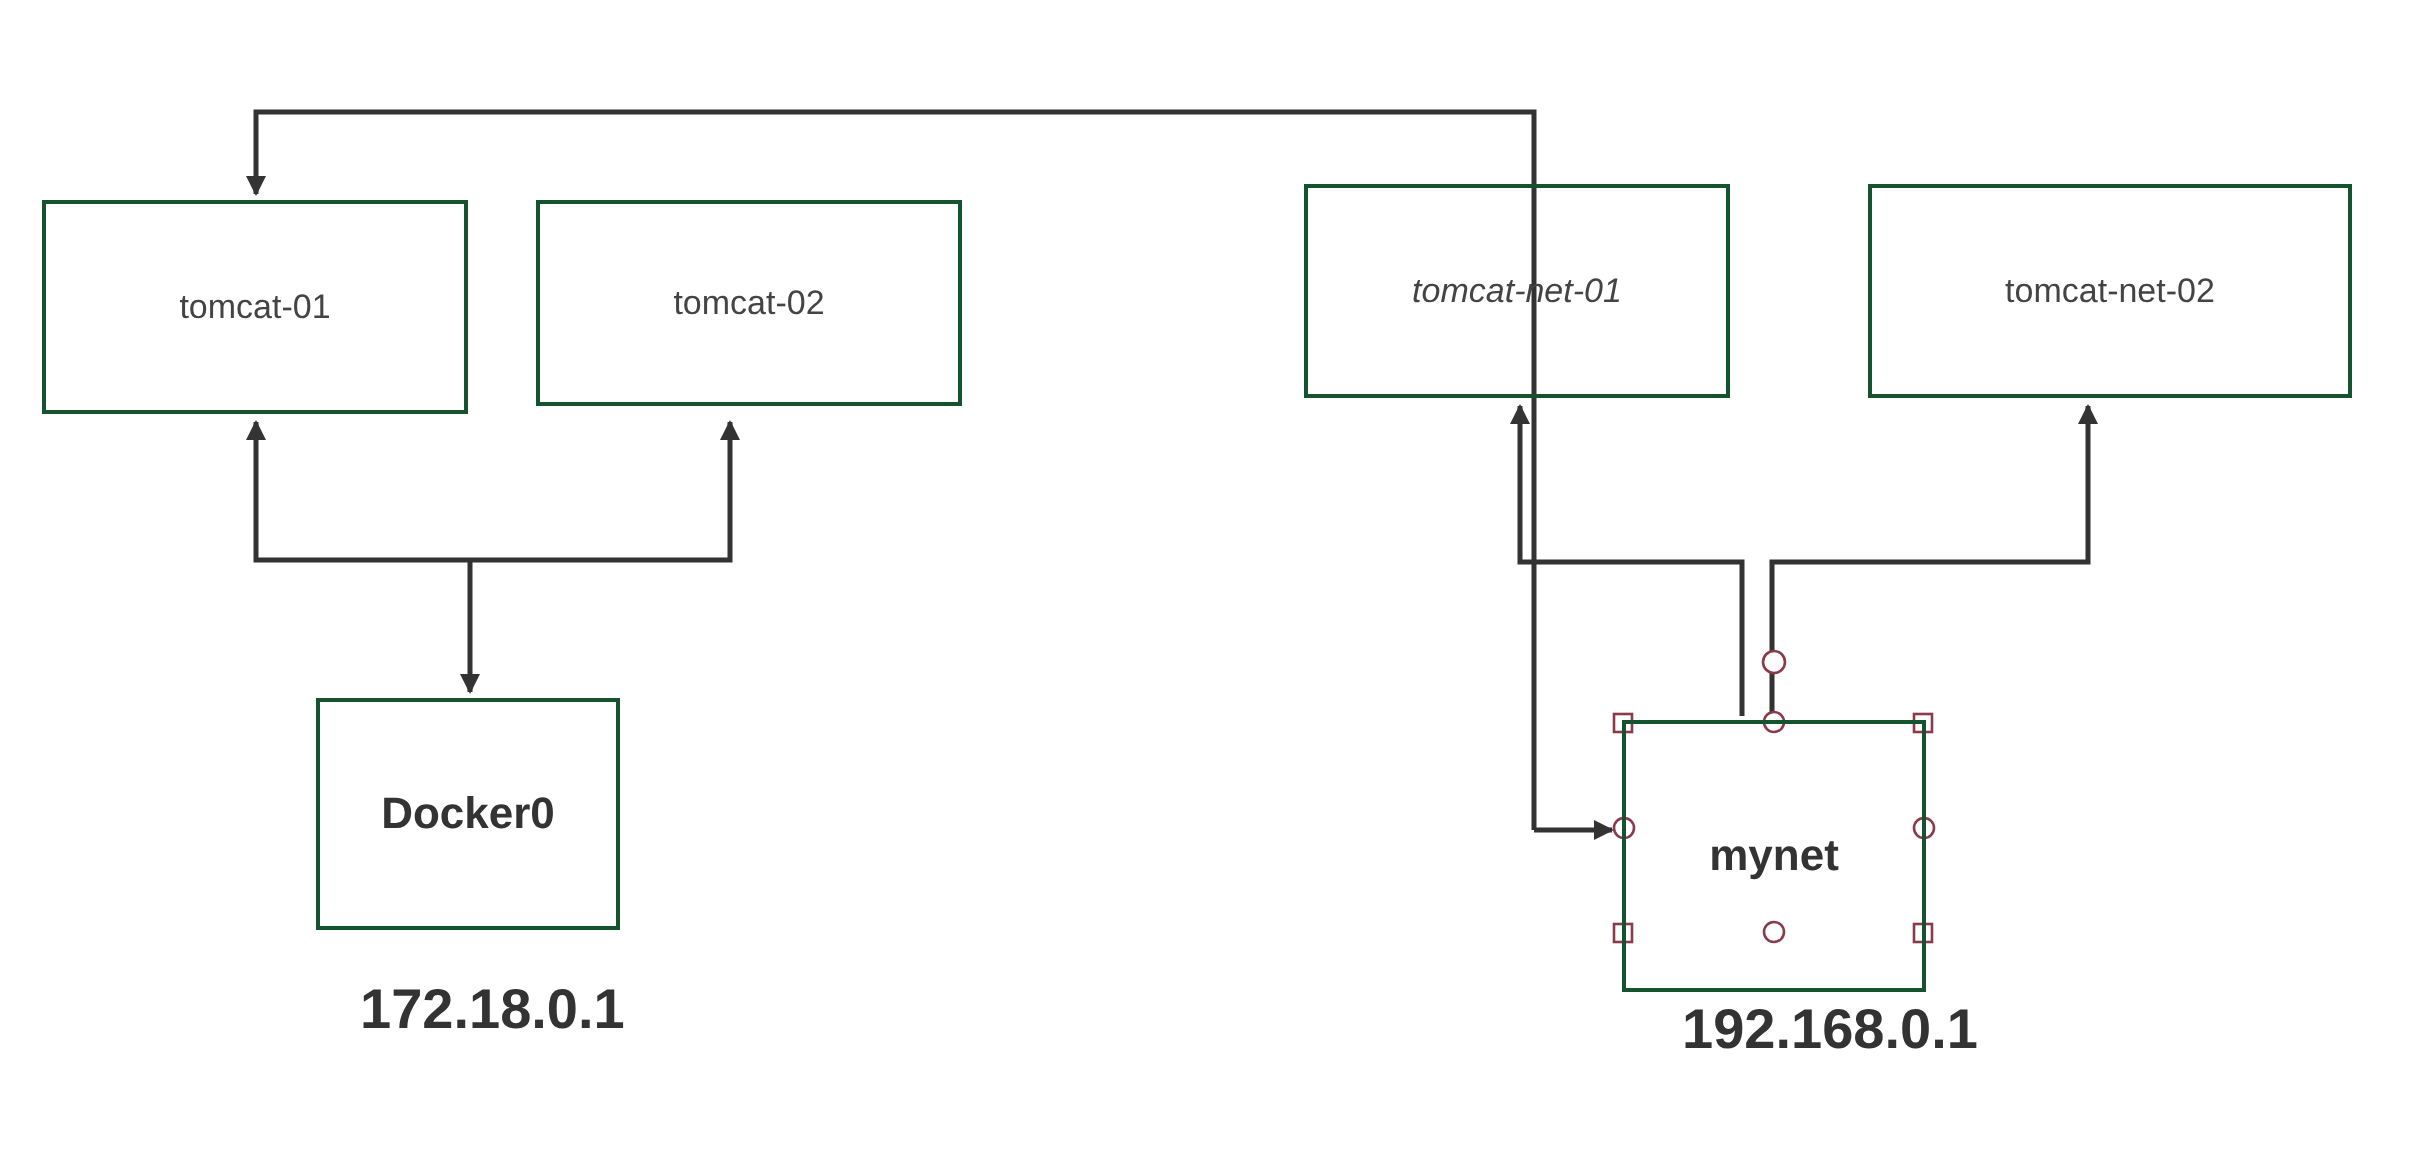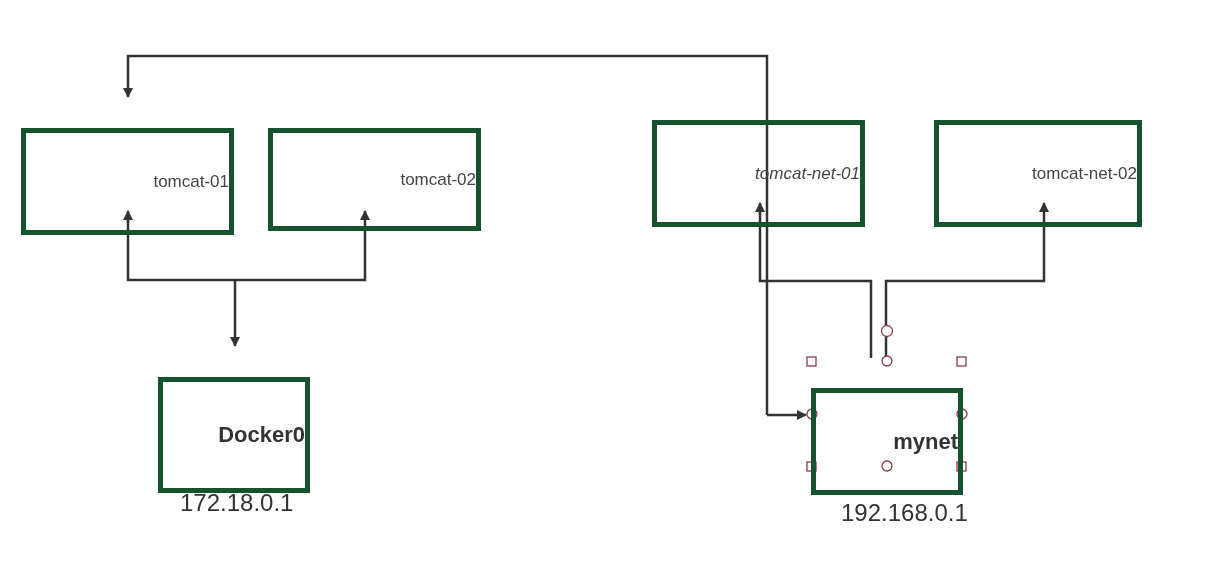--- a/index.html
+++ b/index.html
@@ -1,20 +1,20 @@
 <!DOCTYPE html>
 <html><head>
 <meta charset="utf-8">
 <style>
   html,body{margin:0;padding:0;background:#ffffff;}
   body{width:1215px;height:579px;position:relative;overflow:hidden;font-family:"Liberation Sans","DejaVu Sans",sans-serif;}
   svg#canvas{position:absolute;left:0;top:0;}
-  .node{position:absolute;box-sizing:border-box;border:5px solid #14532d;background:transparent;display:flex;align-items:center;justify-content:flex-end;color:#444;font-size:17px;margin-top:28px;}
+  .node{position:absolute;box-sizing:border-box;border:2px solid #14532d;background:transparent;display:flex;align-items:center;justify-content:center;color:#444;font-size:17px;}
   .node.bold{font-weight:bold;font-size:22px;color:#333;}
-  .label{position:absolute;font-weight:normal;font-size:24px;color:#333;}
+  .label{position:absolute;font-weight:bold;font-size:28px;color:#333;}
 </style>
 </head>
 <body>
 
 <svg id="canvas" width="1215" height="579">
   <defs>
     <marker id="arr" markerWidth="10" markerHeight="10" refX="9" refY="5" orient="auto" markerUnits="userSpaceOnUse">
       <path d="M0,0 L10,5 L0,10 z" fill="#333"></path>
     </marker>
   </defs>
@@ -46,24 +46,24 @@
 
 <div class="node" style="left:21px;top:100px;width:213px;height:107px;">
     <span>tomcat-01</span>
   </div>
 <div class="node" style="left:268px;top:100px;width:213px;height:103px;">
     <span>tomcat-02</span>
   </div>
 <div class="node" style="left:652px;top:92px;width:213px;height:107px;font-style:italic;">
     <span>tomcat-net-01</span>
   </div>
-<div class="node" style="left:934px;top:92px;width:208px;height:107px;">
+<div class="node" style="left:934px;top:92px;width:242px;height:107px;">
     <span>tomcat-net-02</span>
   </div>
 <div class="node bold" style="left:158px;top:349px;width:152px;height:116px;">
     <span>Docker0</span>
   </div>
-<div class="node bold" style="left:811px;top:360px;width:152px;height:107px;">
+<div class="node bold" style="left:811px;top:360px;width:152px;height:136px;">
     <span>mynet</span>
   </div>
 
 <div class="label" style="left:180px;top:489px;">172.18.0.1</div>
 <div class="label" style="left:841px;top:499px;">192.168.0.1</div>
 
 </body></html>

